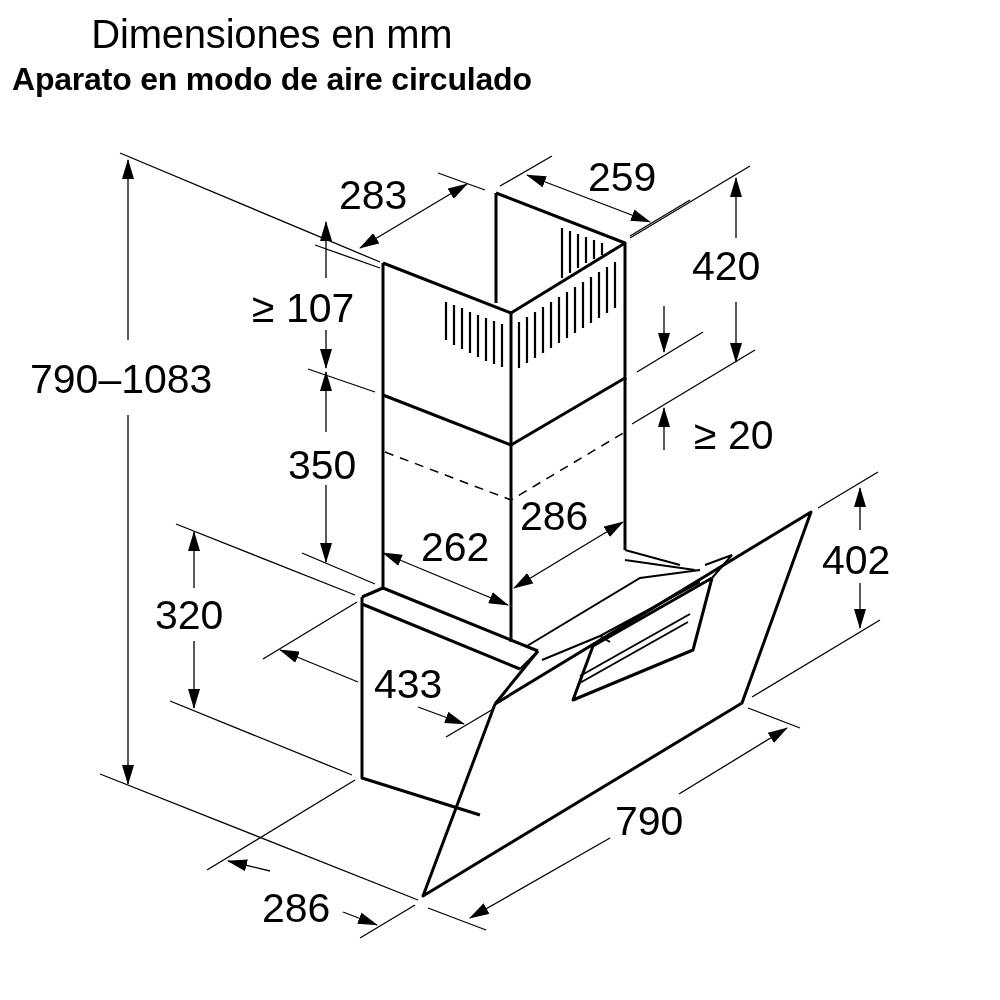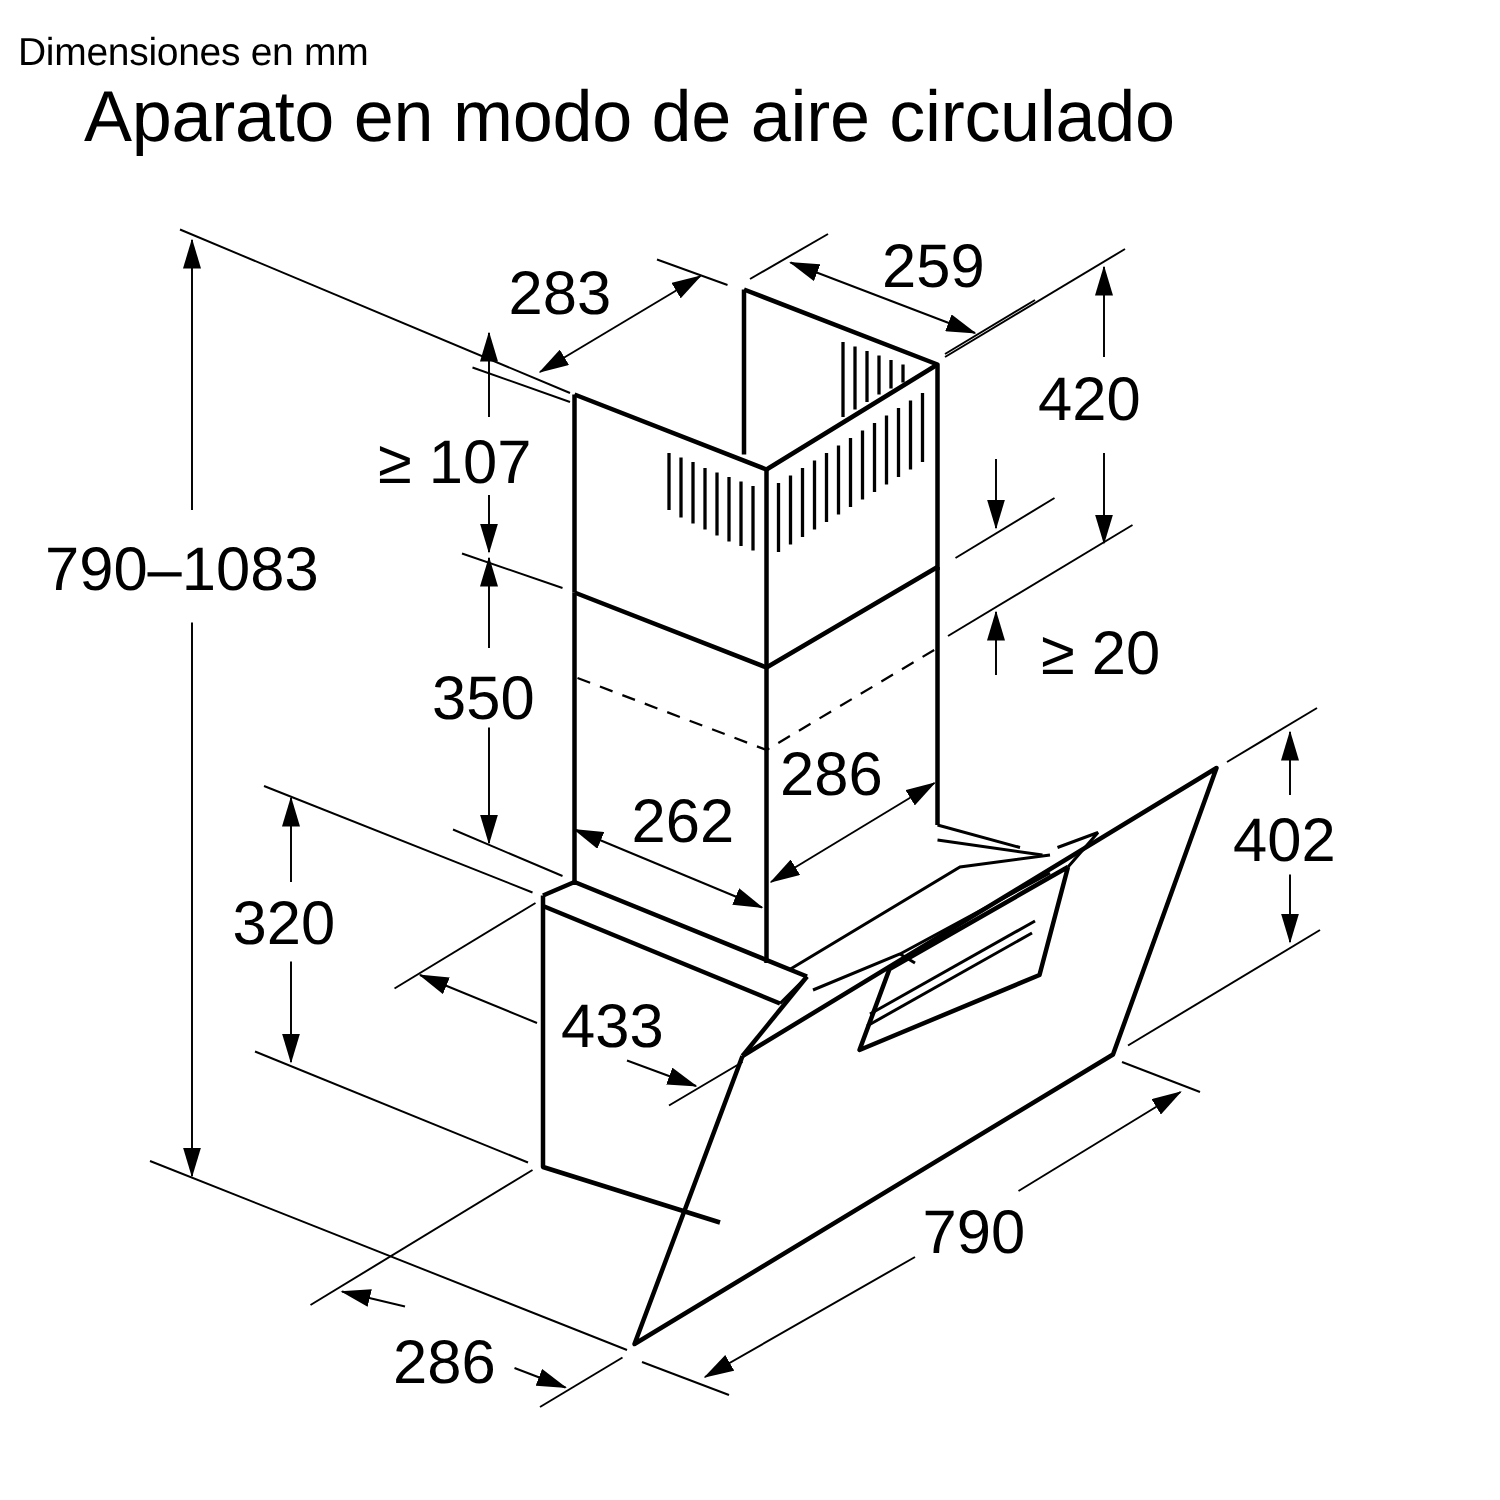--- a/index.html
+++ b/index.html
@@ -1,19 +1,19 @@
 <!DOCTYPE html>
 <html><head>
   <meta charset="utf-8">
   <style>
     html, body { margin: 0; padding: 0; background: #ffffff; }
     body { width: 1000px; height: 1000px; position: relative; overflow: hidden; font-family: "Liberation Sans", sans-serif; color: #000; }
     .header { position: absolute; left: 12px; top: 12px; }
-    .subtitle { font-size: 26px; font-weight: 400; line-height: 44px; letter-spacing: -0.2px; }
-    .title { font-size: 48px; font-weight: 400; line-height: 46px; letter-spacing: -0.2px; margin-left: 44px; }
+    .subtitle { font-size: 40px; font-weight: 400; line-height: 44px; letter-spacing: -0.2px; text-align: center; }
+    .title { font-size: 32px; font-weight: 700; line-height: 46px; letter-spacing: -0.2px; }
     svg.drawing { position: absolute; left: 0; top: 0; }
     .dim-text { font-family: "Liberation Sans", sans-serif; font-size: 41px; fill: #000; }
     .thin { stroke: #000; stroke-width: 1.3; fill: none; }
     .thick { stroke: #000; stroke-width: 3; fill: none; stroke-linejoin: round; }
     .med { stroke: #000; stroke-width: 2; fill: none; }
     .dash { stroke: #000; stroke-width: 1.5; fill: none; stroke-dasharray: 9 7; }
     .grille { stroke: #000; stroke-width: 2.2; }
   </style>
 </head>
 <body>

